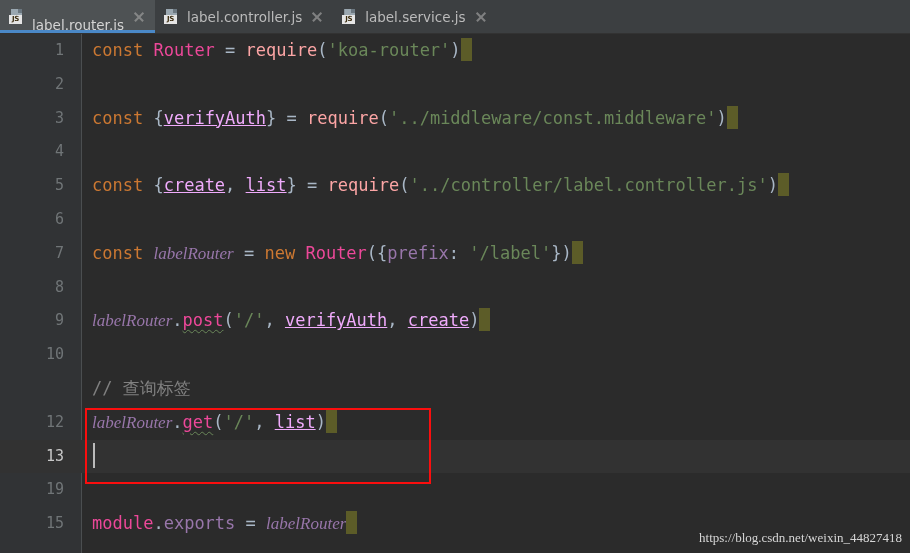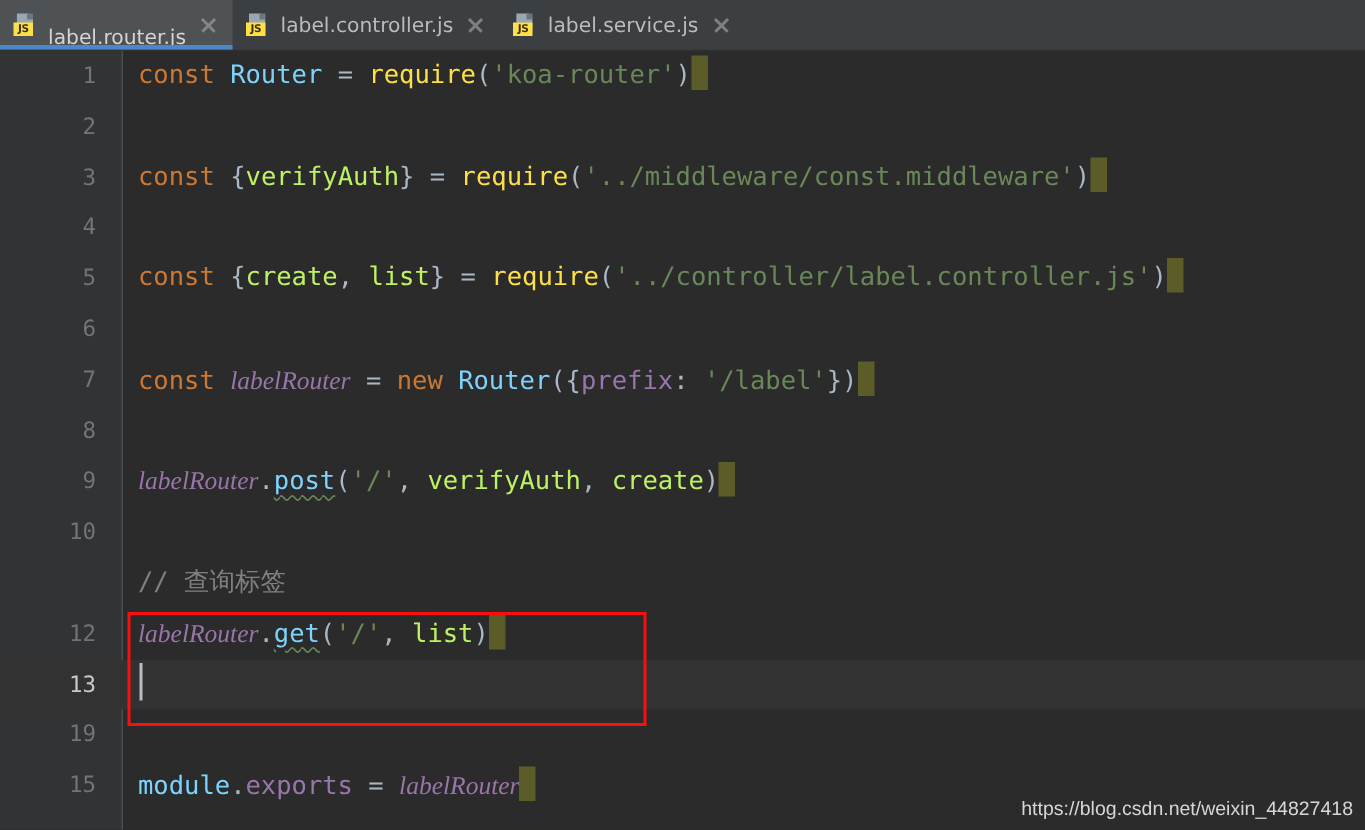--- a/index.html
+++ b/index.html
@@ -59,21 +59,21 @@
   .tab-icon .fold {
     position: absolute;
     left: 9px; top: 0px;
     width: 4px; height: 4px;
     background: #6b7780;
   }
   .tab-icon .js {
     position: absolute;
     left: 0px; bottom: 1px;
     width: 13px; height: 9px;
-    background: #fde047;
+    background: #e5e5e5;
     color: #3b2d10;
     font-family: "DejaVu Sans", sans-serif;
     font-size: 7px;
     font-weight: bold;
     line-height: 9px;
     text-align: center;
     letter-spacing: -0.3px;
   }
   .tab-label {
     font-size: 13.5px;
@@ -150,25 +150,25 @@
     padding-left: 9px;
     line-height: 33.8px;
     font-family: "DejaVu Sans Mono", monospace;
     font-size: 17px;
     white-space: pre;
     letter-spacing: 0px;
   }
 
   
   .kw      { color: #cc7832; }
-  .id      { color: #7dd3fc; }
-  .fn      { color: #fde047; }
+  .id      { color: #ec4899; }
+  .fn      { color: #fca5a5; }
   .str     { color: #6a8759; }
   .punct   { color: #a9b7c6; }
-  .param   { color: #bef264; }
+  .param   { color: #f0abfc; text-decoration: underline; }
   .field   { color: #9876aa; }
   .cls     { color: #9876aa; font-style: italic; font-family: Liberation Serif, serif; }
   .comment { color: #808080; }
   .op      { color: #a9b7c6; }
 
   
   .wavy {
     text-decoration: underline;
     text-decoration-style: wavy;
     text-decoration-color: #6a8759;
@@ -203,21 +203,21 @@
     border: 2px solid #fb0e0e;
     box-sizing: border-box;
     z-index: 5;
     pointer-events: none;
   }
 
   .watermark {
     position: absolute;
     right: 8px;
     bottom: 8px;
-    font-family: Liberation Sans, sans-serif;
+    font-family: Liberation Serif, serif;
     font-size: 13px;
     color: #d6d6d6;
     z-index: 6;
     white-space: nowrap;
     margin-top: 24px;
   }
 </style>
 </head>
 <body>
 

